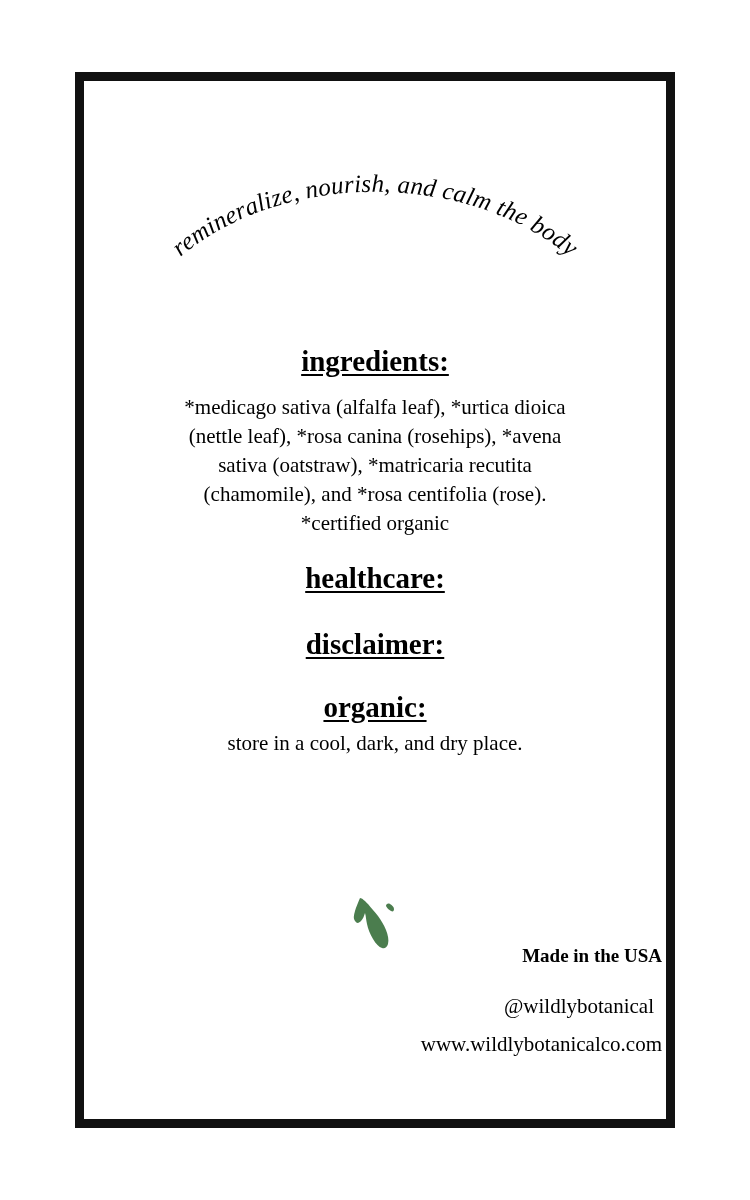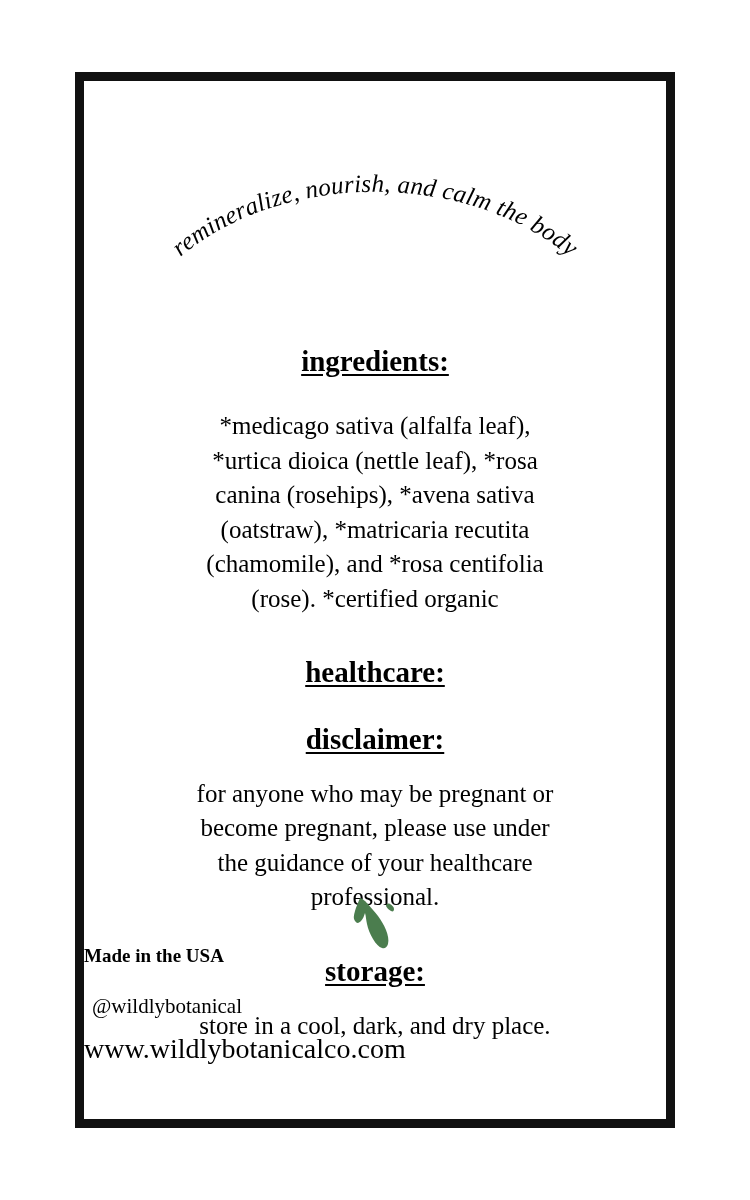--- a/index.html
+++ b/index.html
@@ -74,41 +74,41 @@
     font-weight: 700;
     margin: 0;
     padding: 0;
     text-decoration: underline;
     text-underline-offset: 3px;
     line-height: 1.25;
   }
 
   p.section-body {
     font-family: "Liberation Serif", serif;
-    font-size: 25px;
+    font-size: 21px;
     font-weight: 400;
-    margin: 16px;
+    margin: 0;
     padding: 0 84px;
     line-height: 1.38;
   }
 
   .sp-ingredients { height: 14px; }
   .sp-after-ingredients { height: 22px; }
   .sp-directions { height: 4px; }
   .sp-after-directions { height: 26px; }
   .sp-disclaimer { height: 4px; }
   .sp-after-disclaimer { height: 22px; }
   .sp-storage { height: 4px; }
 
   .footer {
     position: absolute;
     left: 0;
     right: 4px;
     top: 815px;
-    text-align: left;
+    text-align: right;
   }
 
   .mitten {
     width: 54px;
     height: 60px;
     margin: 0 auto 2px auto;
     display: block;
   }
 
   .made-in {
@@ -124,21 +124,21 @@
   .handle {
     font-family: "Liberation Serif", serif;
     font-size: 21px;
     font-weight: 400;
     margin: 8px;
     line-height: 1.45;
   }
 
   .website {
     font-family: "Liberation Serif", serif;
-    font-size: 28px;
+    font-size: 21px;
     font-weight: 400;
     margin: 0;
     line-height: 1.45;
   }
 </style>
 </head>
 <body>
 
 <div class="label-card">
   <div class="inner">
@@ -162,25 +162,24 @@
 
       <div class="sp-after-ingredients"></div>
 
       <h2 class="section-title">healthcare:</h2>
       <div class="sp-directions"></div>
 
       <div class="sp-after-directions"></div>
 
       <h2 class="section-title">disclaimer:</h2>
       <div class="sp-disclaimer"></div>
-      <p class="section-body">for anyone who may be pregnant or become pregnant, please use under the guidance of your healthcare professional.</p>
 
       <div class="sp-after-disclaimer"></div>
 
-      <h2 class="section-title">storage:</h2>
+      <h2 class="section-title">organic:</h2>
       <div class="sp-storage"></div>
       <p class="section-body">store in a cool, dark, and dry place.</p>
 
     </div>
 
     <div class="footer">
       <svg class="mitten" viewBox="0 0 54 60" xmlns="http://www.w3.org/2000/svg">
         <path d="M14 2 C12 7 10 11 9 15 C8 19 7 22 9 25 C11 28 13 27 15 25 C17 23 18 20 19 17 C20 20 20 24 21 28 C22 33 24 38 27 43 C30 48 33 51 36 52 C39 53 41 51 42 48 C43 44 42 39 40 34 C38 29 35 24 32 20 C29 16 25 12 22 8 C19 5 16 2 14 2 Z" fill="#4b7d4e"></path>
         <path d="M40 10 C41 12 43 14 45 15 C47 16 48 15 48 13 C48 11 46 9 44 8 C42 7 40 8 40 10 Z" fill="#4b7d4e"></path>
       </svg>

